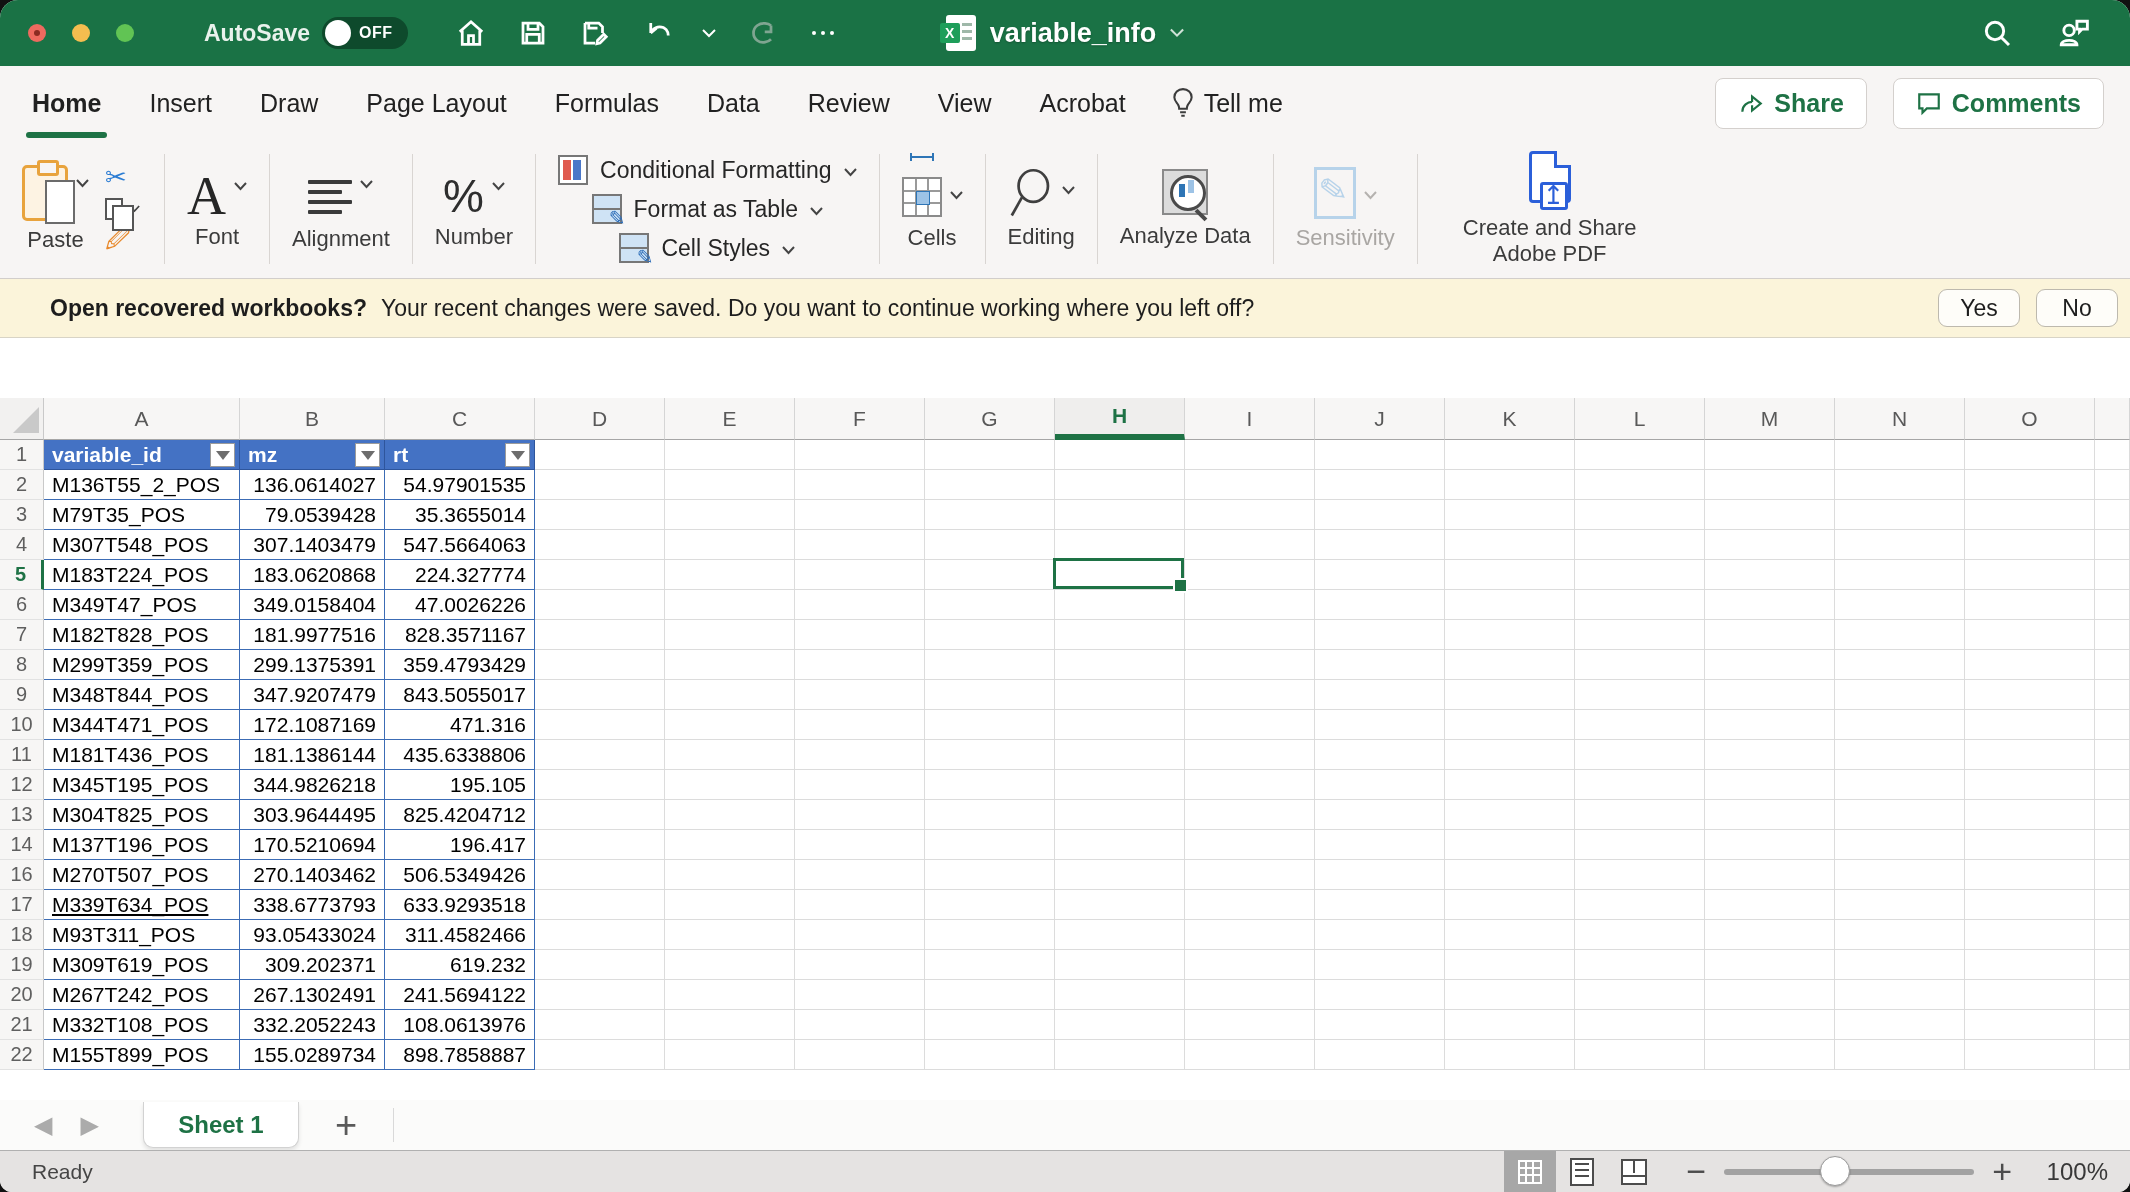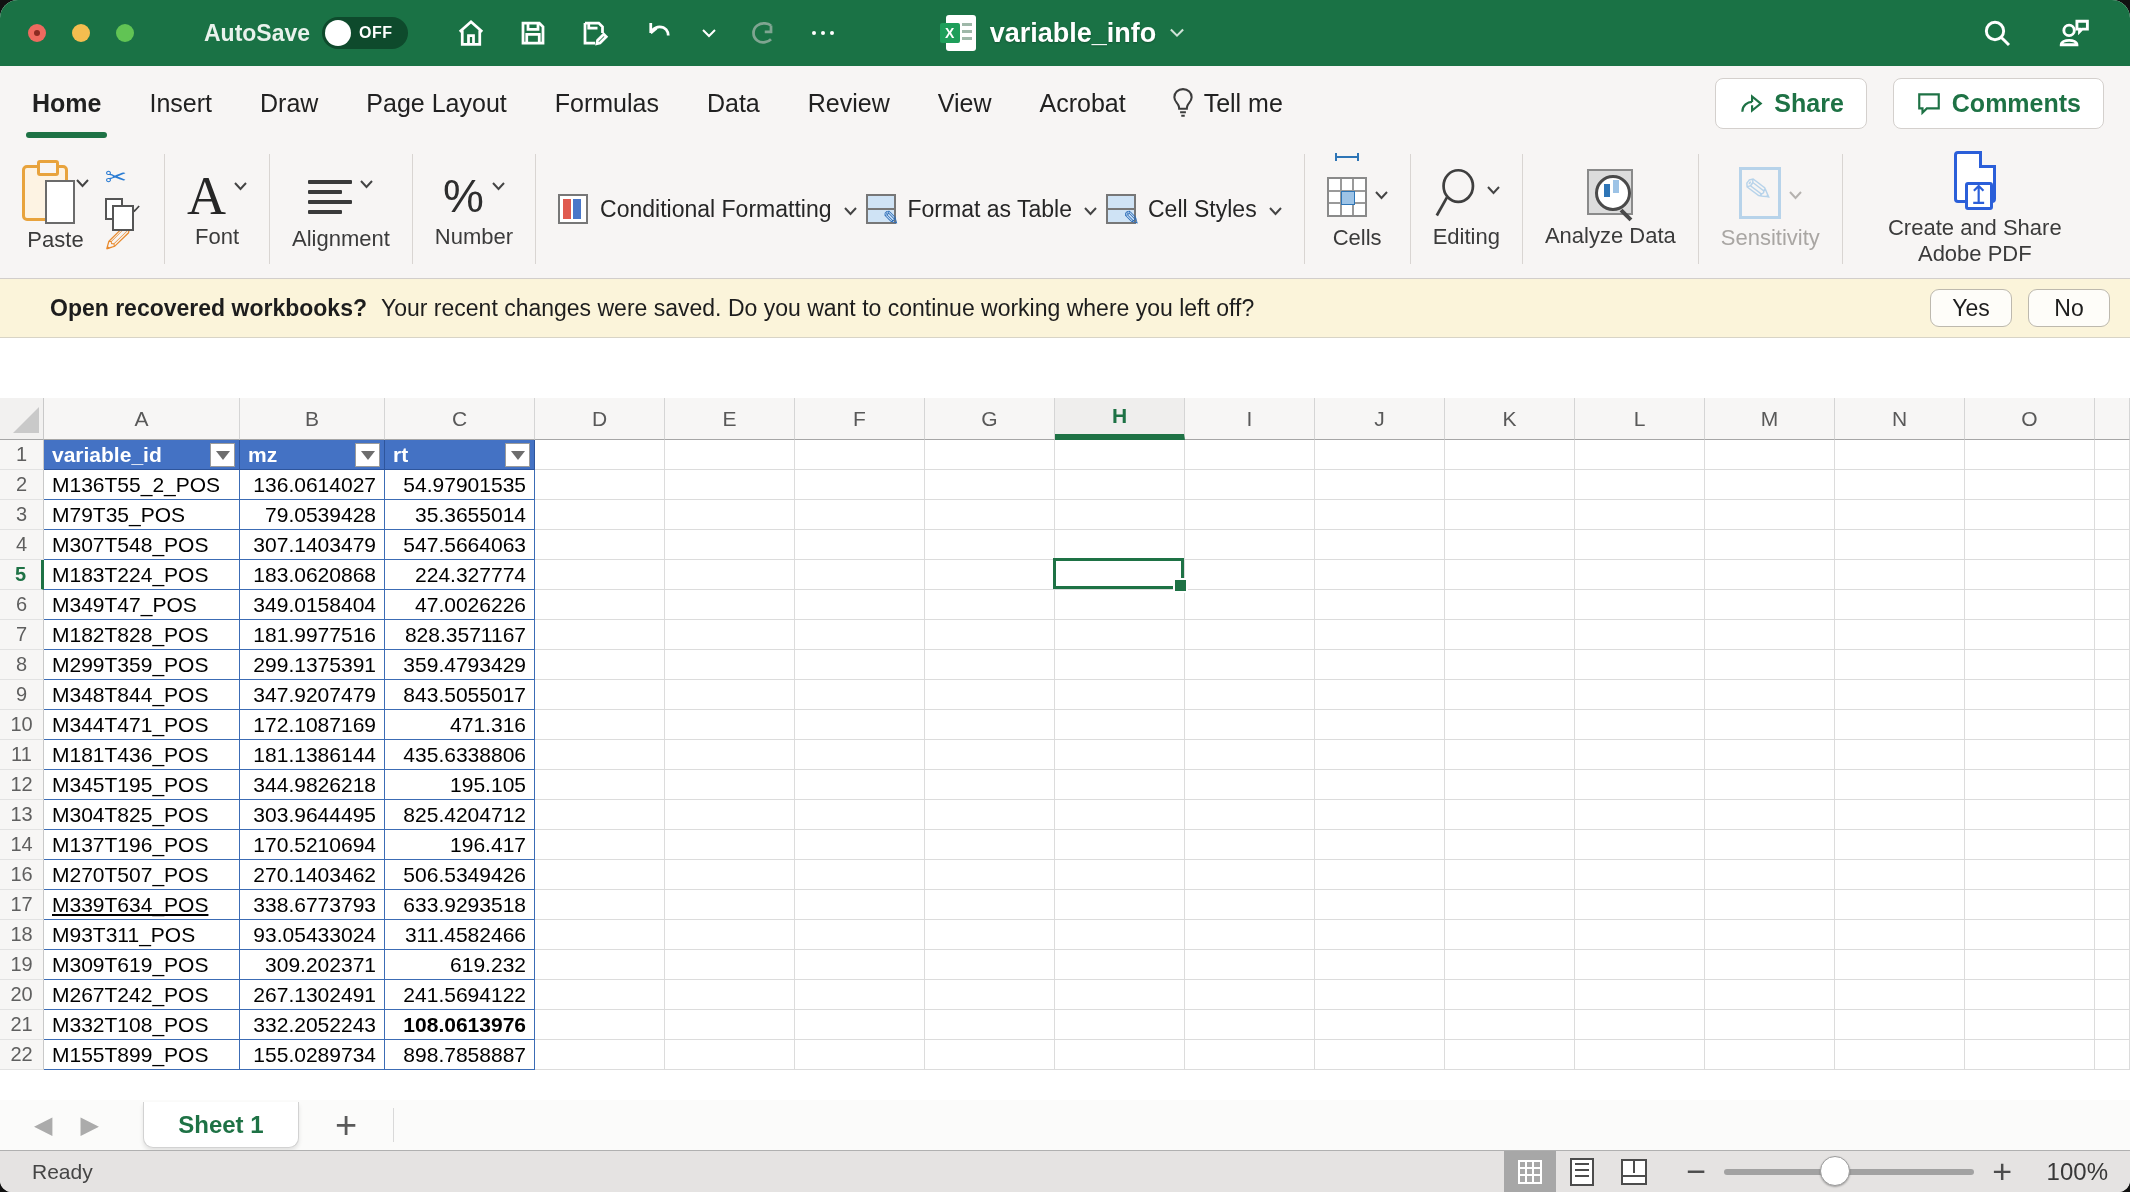--- a/index.html
+++ b/index.html
@@ -67,21 +67,21 @@
   .scissors { color:#2b7cd3; font-size:26px; line-height:24px; }
   .copyic { width:18px; height:22px; border:2px solid #555; background:#fff; position:relative; }
   .copyic::after { content:""; position:absolute; left:5px; top:5px; width:18px; height:22px; border:2px solid #555; background:#fff; }
   .brush { font-size:24px; color:#e8892c; }
   .bigA { font-size:54px; color:#262626; line-height:56px; font-family:"Liberation Serif","DejaVu Serif",serif; }
   .alignic { display:flex; flex-direction:column; gap:6px; margin-top:14px; }
   .alignic i { display:block; height:4px; background:#3a3a3a; border-radius:1px; }
   .alignic i:nth-child(odd){ width:44px; } .alignic i:nth-child(even){ width:34px; }
   .pct { font-size:46px; color:#2e2e2e; line-height:56px; }
   
-  .stack { display:flex; flex-direction:row; justify-content:center; gap:9px; }
+  .stack { display:flex; flex-direction:column; justify-content:center; gap:9px; }
   .stackbtn { display:flex; align-items:center; gap:12px; font-size:23px; color:#262626; }
   .cfic { width:30px; height:30px; border:2px solid #777; background:#fff; position:relative; }
   .cfic::before { content:""; position:absolute; left:3px; top:3px; bottom:3px; width:8px; background:#e05a4f; }
   .cfic::after { content:""; position:absolute; left:13px; top:3px; bottom:3px; width:8px; background:#4a77c9; }
   .tblic { width:30px; height:30px; border:2px solid #777; background:
       linear-gradient(#777 0 2px, transparent 2px) 0 12px/30px 2px no-repeat, #cfe3f5; position:relative;}
   .tblic::after { content:"✎"; position:absolute; right:-6px; bottom:-8px; font-size:20px; color:#2b6cb8; }
   
   .cellsic { width:40px; height:40px; border:2px solid #8a8a8a; background:#fff; position:relative; margin-top:10px;}
   .cellsic::before{ content:""; position:absolute; inset:0;
@@ -99,21 +99,21 @@
   .sensic::after { content:"✎"; position:absolute; left:2px; top:0px; font-size:34px; color:#b7d3ea; transform:rotate(-8deg); }
   .pdfic { width:42px; height:52px; border:3px solid #2b5fd9; border-radius:4px; position:relative; background:#fff; }
   .pdfic::before { content:""; position:absolute; right:-3px; top:-3px; width:14px; height:14px; background:#f7f5f4; border-left:3px solid #2b5fd9; border-bottom:3px solid #2b5fd9; }
   .pdfic::after { content:"↥"; position:absolute; left:8px; bottom:-10px; font-size:26px; color:#2b5fd9; background:#fff; border:3px solid #2b5fd9; border-radius:3px; width:22px; height:22px; line-height:20px; text-align:center; }
 
   
   .notif { position:absolute; left:0; top:279px; width:2130px; height:59px; background:#FBF4DA;
            border-bottom:1px solid #d8d4c6; display:flex; align-items:center; }
   .notif-text { margin-left:50px; font-size:23px; color:#1d1d1d; }
   .notif-text b { margin-right:14px; }
-  .notif-btns { margin-left:auto; display:flex; gap:16px; margin-right:20px; }
+  .notif-btns { margin-left:auto; display:flex; gap:16px; margin-right:12px; }
   .nbtn { min-width:82px; padding:4px 18px; height:38px; border:1.5px solid #bdb9ae; border-radius:9px;
           background:#fefdf9; font-size:23px; color:#1d1d1d; text-align:center; line-height:28px; }
 
   
   .fbar { position:absolute; left:0; top:338px; width:2130px; height:60px; background:#fff;
           border-bottom:1px solid #bfbfbf; display:flex; align-items:center; }
   .namebox { width:132px; height:60px; display:flex; align-items:center; position:relative; border-right:1px solid #c8c8c8; }
   .namebox-val { font-size:24px; color:#1c1c1c; margin-left:16px; }
   .spinner { position:absolute; right:8px; top:8px; display:flex; flex-direction:column; gap:6px; }
   .spinner i { width:0; height:0; border-left:7px solid transparent; border-right:7px solid transparent; }
@@ -863,21 +863,21 @@
         <div class="gcell" style="width: 130px;"></div>
         <div class="gcell" style="width: 130px;"></div>
         <div class="gcell" style="width: 130px;"></div>
         <div class="gcell" style="width: 130px;"></div>
         <div class="gcell" style="width: 35px;"></div>
       </div>
       <div class="grow">
         <div class="rowhdr">21</div>
         <div class="gcell tbl idc" style="width: 196px;">M332T108_POS</div>
         <div class="gcell tbl num" style="width: 145px;">332.2052243</div>
-        <div class="gcell tbl num" style="width: 150px; font-weight: bold;">108.0613976</div>
+        <div class="gcell tbl num" style="width: 150px;">108.0613976</div>
         <div class="gcell" style="width: 130px;"></div>
         <div class="gcell" style="width: 130px;"></div>
         <div class="gcell" style="width: 130px;"></div>
         <div class="gcell" style="width: 130px;"></div>
         <div class="gcell" style="width: 130px;"></div>
         <div class="gcell" style="width: 130px;"></div>
         <div class="gcell" style="width: 130px;"></div>
         <div class="gcell" style="width: 130px;"></div>
         <div class="gcell" style="width: 130px;"></div>
         <div class="gcell" style="width: 130px;"></div>

